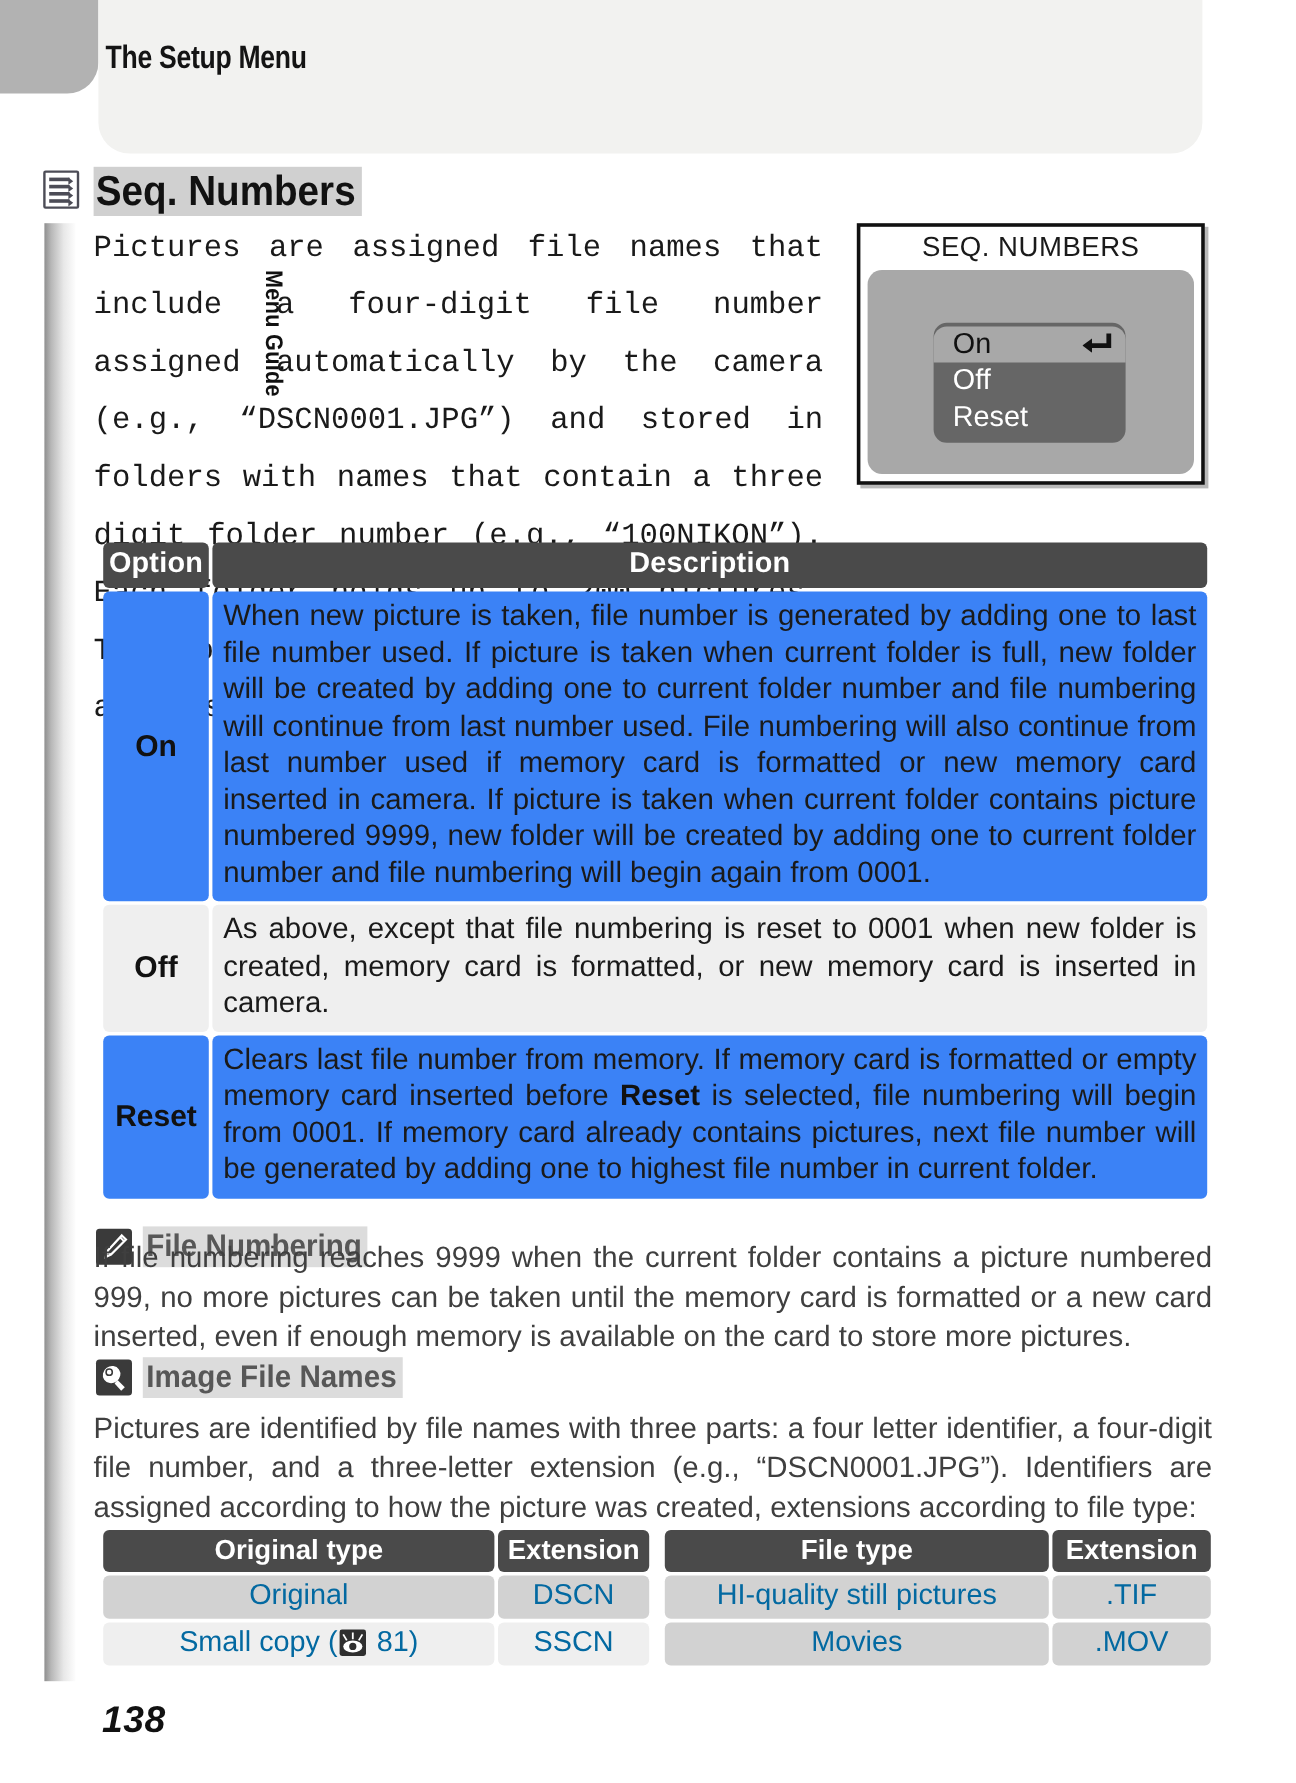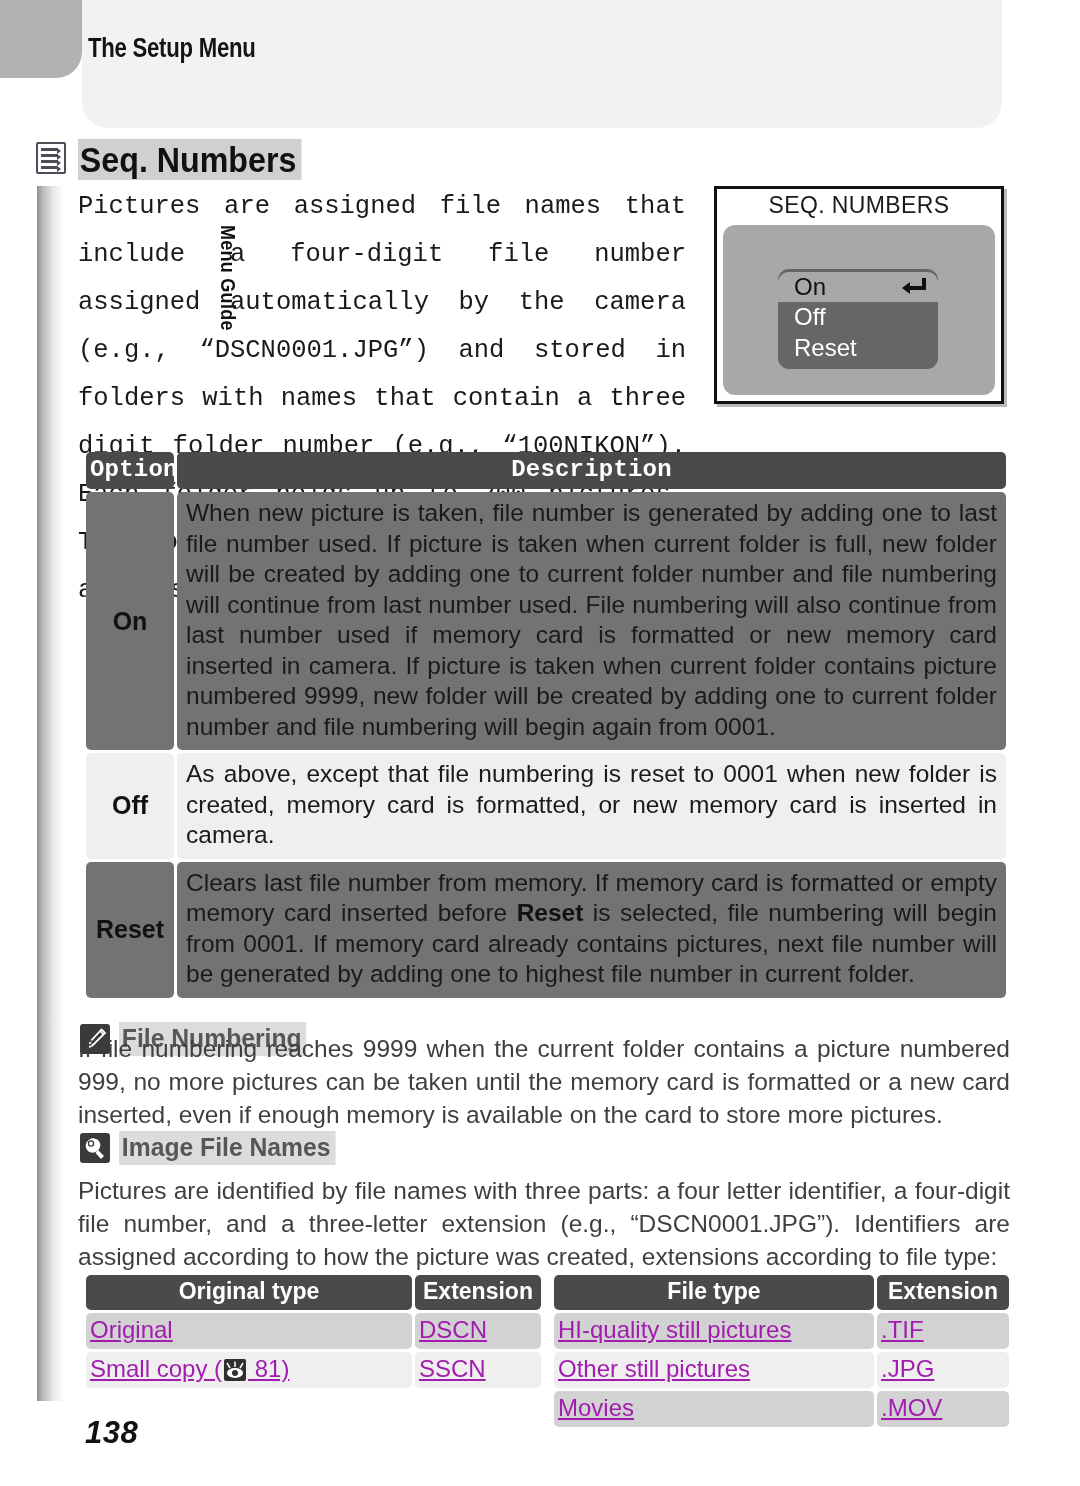--- a/index.html
+++ b/index.html
@@ -190,21 +190,21 @@
     position: absolute;
     left: 83px; top: 449px;
     width: 926px;
     border-collapse: separate;
     border-spacing: 3px;
     table-layout: fixed;
   }
   .opt-table th {
     background: #4a4a4a;
     color: #fff;
-    font-family: Liberation Mono, monospace;
+    font-family: Liberation Sans, sans-serif;
     font-size: 24px;
     font-weight: bold;
     padding: 4px 4px 6px 4px;
     border-radius: 5px;
     letter-spacing: 0.2px;
   }
   .opt-table td.opt {
     text-align: center;
     vertical-align: middle;
     font-size: 25px;
@@ -217,21 +217,21 @@
     font-size: 24.5px;
     line-height: 30.5px;
     color: #1a1a1a;
     padding: 6px 9px 8px 9px;
     border-radius: 5px;
     text-align: justify;
     text-align-last: left;
     vertical-align: middle;
     font-family: "Liberation Sans Narrow", "Liberation Sans", sans-serif;
   }
-  .rowA td { background: #737373; }
+  .rowA td { background: #3b82f6; }
   .rowB td { background: #efefef; }
   .w-opt { width: 88px; }
 
   
   .note-head {
     position: absolute;
     display: flex;
     align-items: center;
   }
   .note-badge {
@@ -275,27 +275,26 @@
   .mini th {
     background: #4a4a4a;
     color: #fff;
     font-family: "Liberation Sans Narrow", "Liberation Sans", sans-serif;
     font-size: 23px;
     font-weight: bold;
     padding: 3px 4px 5px 4px;
     border-radius: 5px;
   }
   .mini td {
-    text-align: left;
+    text-align: center;
     font-size: 24px;
-    color: #a21caf;
+    color: #0369a1;
     padding: 3px 4px 5px 4px;
     border-radius: 5px;
     font-family: "Liberation Sans Narrow", "Liberation Sans", sans-serif;
-    text-decoration: underline;
   }
   .mini tr.a td { background: #d2d2d2; }
   .mini tr.b td { background: #efefef; }
 
   .eye-badge {
     display: inline-block;
     width: 22px; height: 22px;
     background: #2f2f2f;
     border-radius: 2px;
     vertical-align: -4px;
@@ -449,24 +448,20 @@
     <tr>
       <th>File type</th>
       <th>Extension</th>
     </tr>
   </thead>
   <tbody>
     <tr class="a">
       <td>HI-quality still pictures</td>
       <td>.TIF</td>
     </tr>
-    <tr class="b">
-      <td>Other still pictures</td>
-      <td>.JPG</td>
-    </tr>
     <tr class="a">
       <td>Movies</td>
       <td>.MOV</td>
     </tr>
   </tbody>
 </table>
 
 <div class="page-num">138</div>
 
 </body></html>

